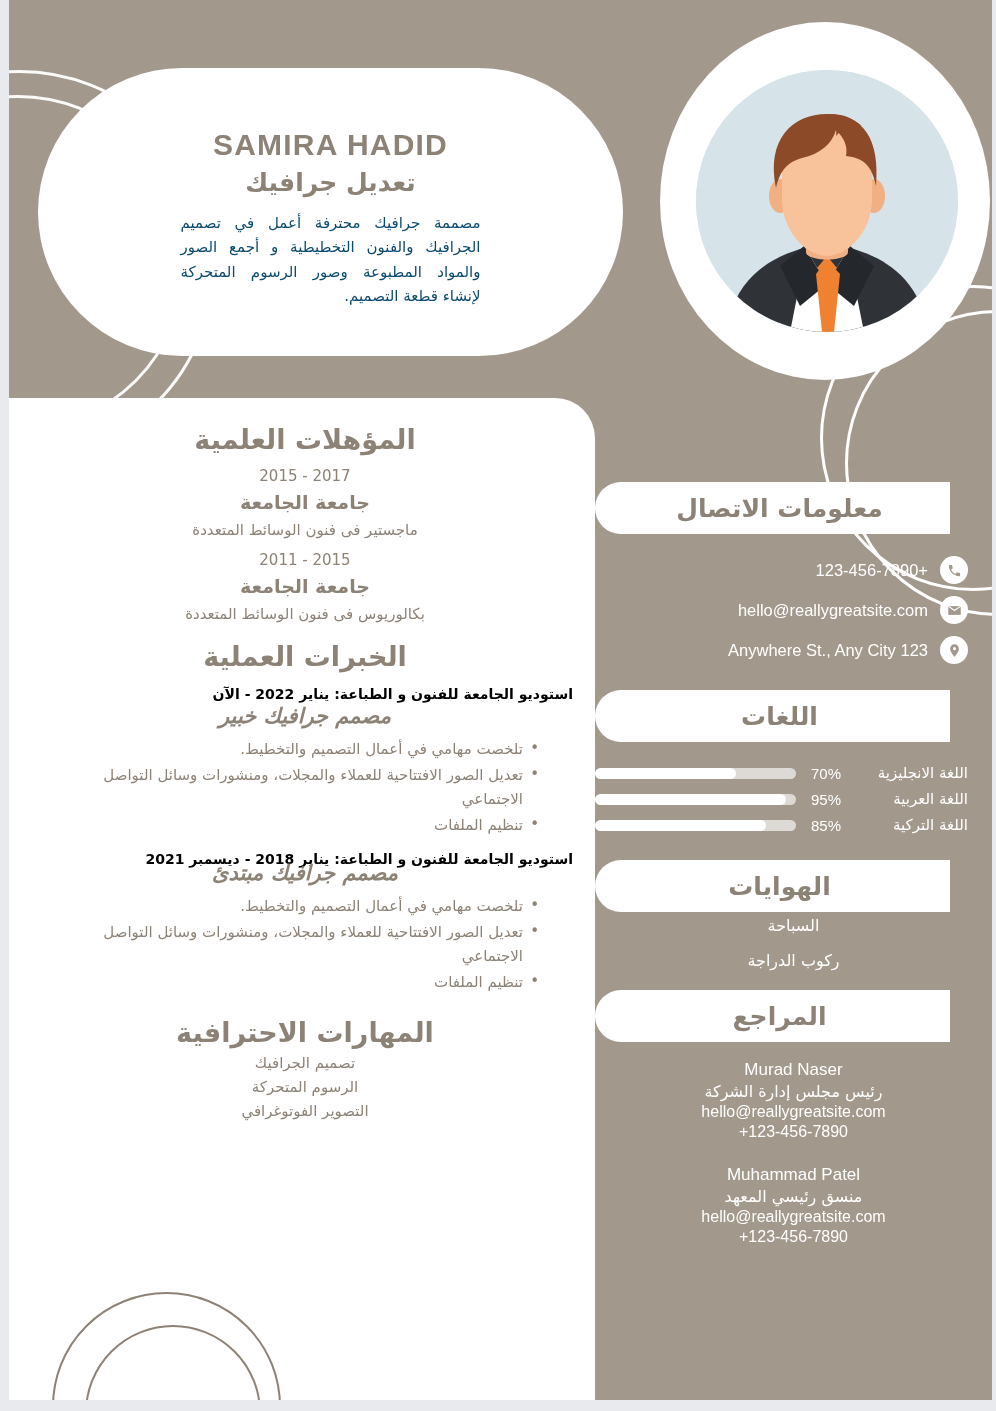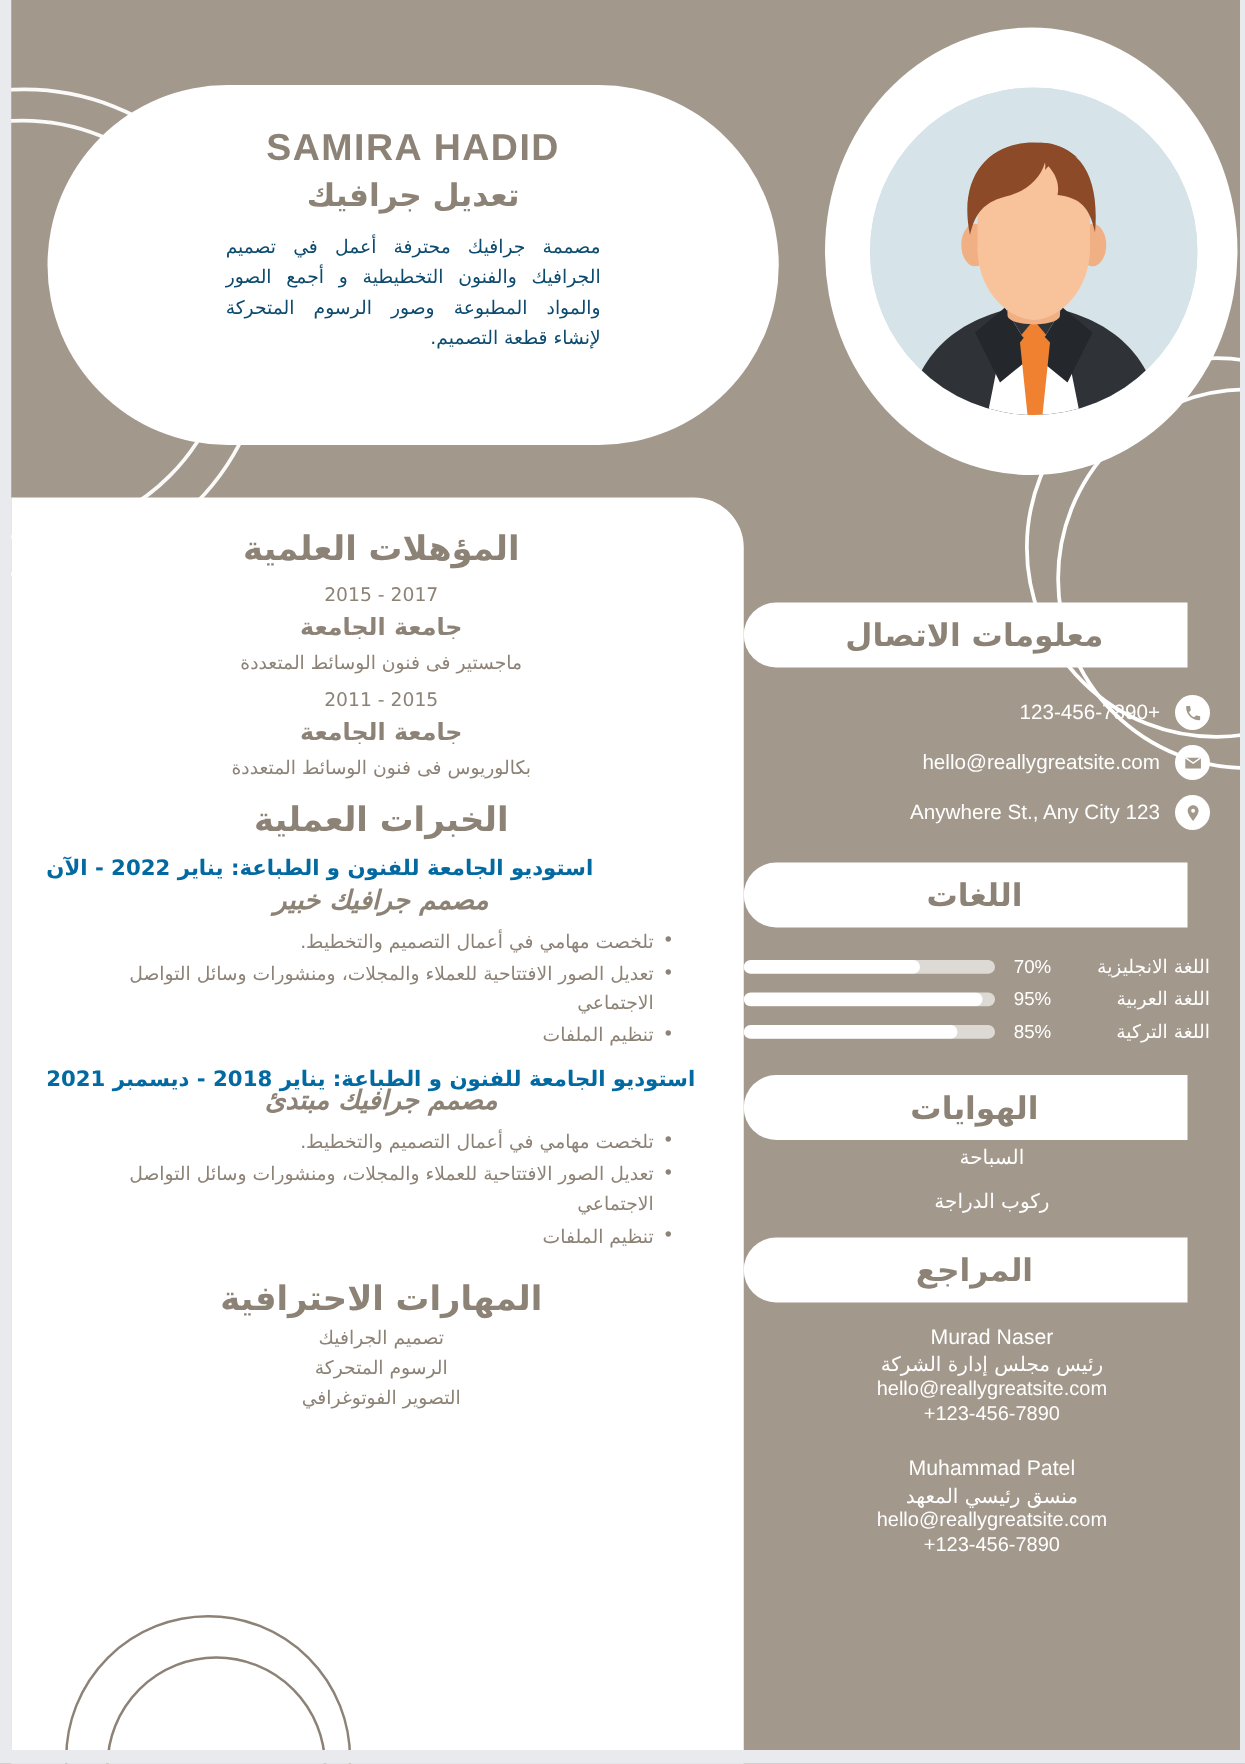--- a/index.html
+++ b/index.html
@@ -21,21 +21,21 @@
   .arc-tr-1{left:820px;top:285px;width:300px;height:300px;border:3px solid #ffffff;}
   .arc-tr-2{left:845px;top:310px;width:300px;height:300px;border:3px solid #ffffff;}
   .arc-bl-1{left:52px;top:1292px;width:225px;height:225px;border:2px solid #8d8276;z-index:30;}
   .arc-bl-2{left:85px;top:1325px;width:172px;height:172px;border:2px solid #8d8276;z-index:30;}
 
   
   .header-card{
     position:absolute;left:38px;top:68px;width:585px;height:288px;
     background:#ffffff;border-radius:150px;z-index:10;
     display:flex;flex-direction:column;align-items:center;
-    padding-top:34px;box-sizing:border-box;
+    padding-top:60px;box-sizing:border-box;
   }
   .name{
     font-size:30px;font-weight:bold;color:#8d8276;letter-spacing:1.2px;
     font-family:"Liberation Sans",sans-serif;margin:0;
   }
   .role{
     font-size:25px;font-weight:bold;color:#8d8276;margin:6px 0 0 0;
     direction:rtl;
   }
   .summary{
@@ -63,21 +63,21 @@
   }
   .sec-title{
     text-align:center;font-size:27px;font-weight:bold;color:#8d8276;
     margin:0;padding-top:26px;
   }
   .edu-year{text-align:center;font-size:15px;color:#8d8276;margin:12px 0 0 0;}
   .edu-school{text-align:center;font-size:19px;font-weight:bold;color:#8d8276;margin:6px 0 0 0;}
   .edu-degree{text-align:center;font-size:15px;color:#8d8276;margin:8px 0 0 0;}
 
   .job-meta{
-    text-align:left;font-size:17px;font-weight:bold;color:#0369a1;
+    text-align:right;font-size:14px;font-weight:bold;color:#000000;
     margin:14px 0 0 0;line-height:1.15;
   }
   .job-title{
     text-align:center;font-size:21px;font-weight:bold;color:#8d8276;
     margin:2px 0 0 0;font-style:italic;
   }
   .job-points{
     list-style:none;margin:10px 34px 0 34px;padding:0;
     font-size:15px;color:#8d8276;line-height:1.55;text-align:right;
   }

